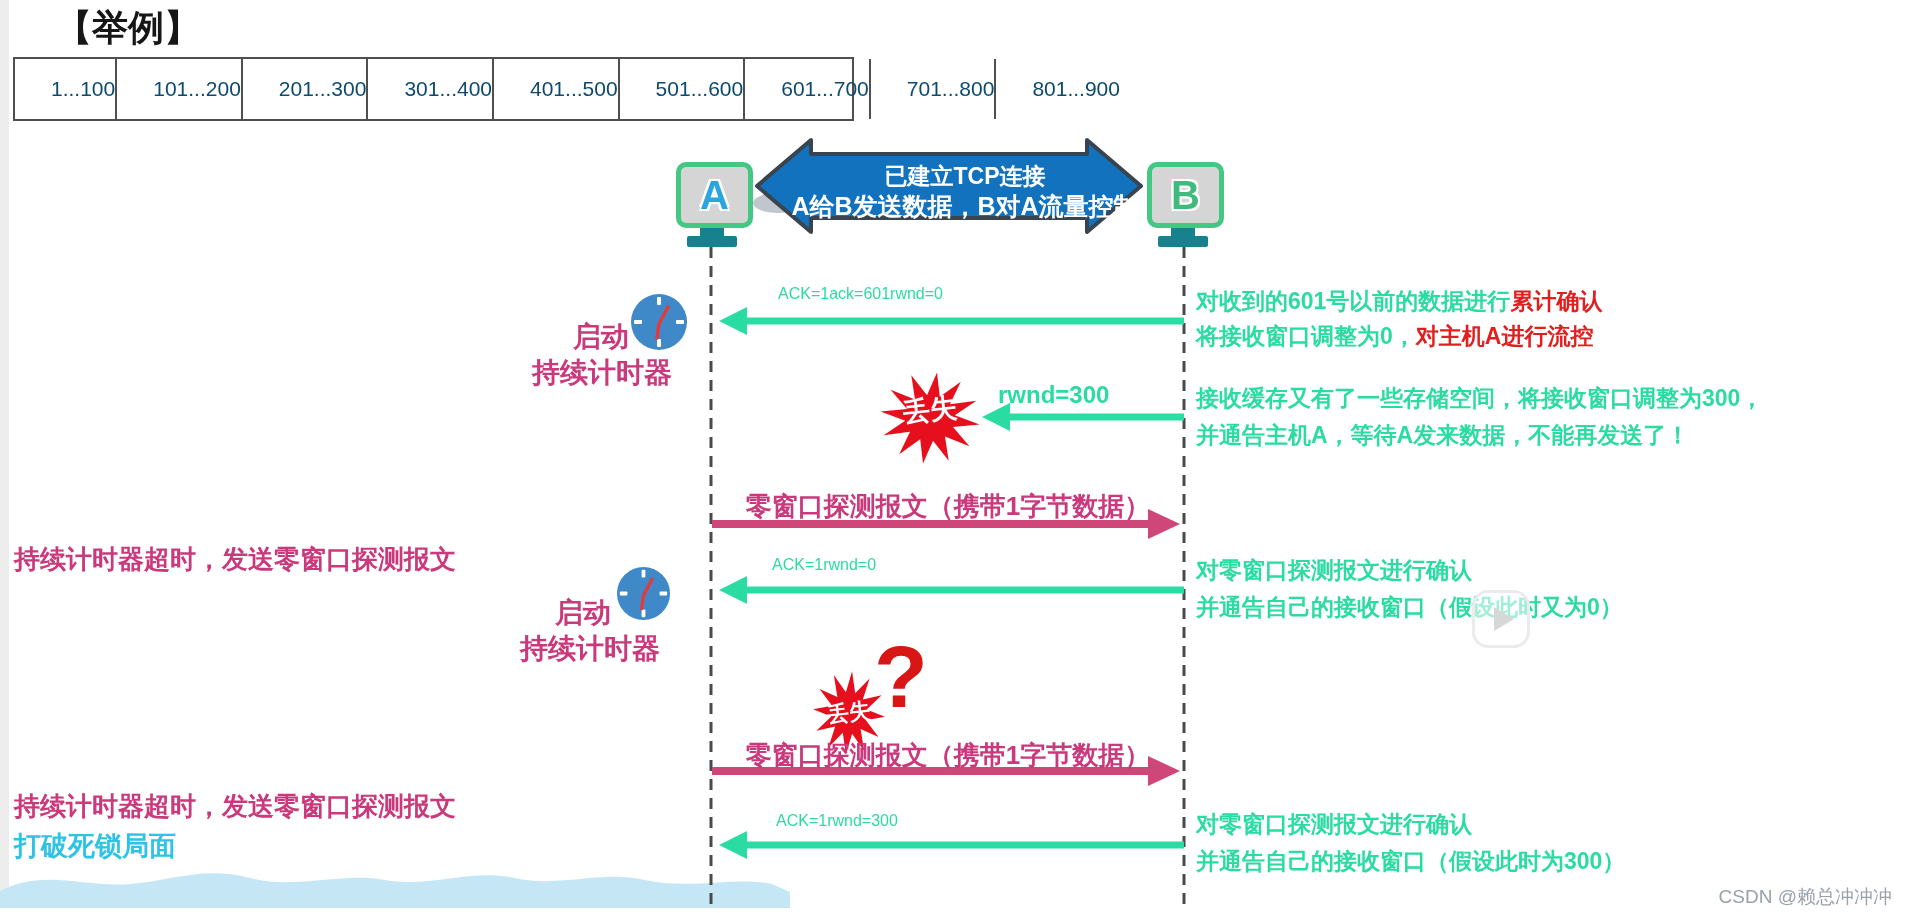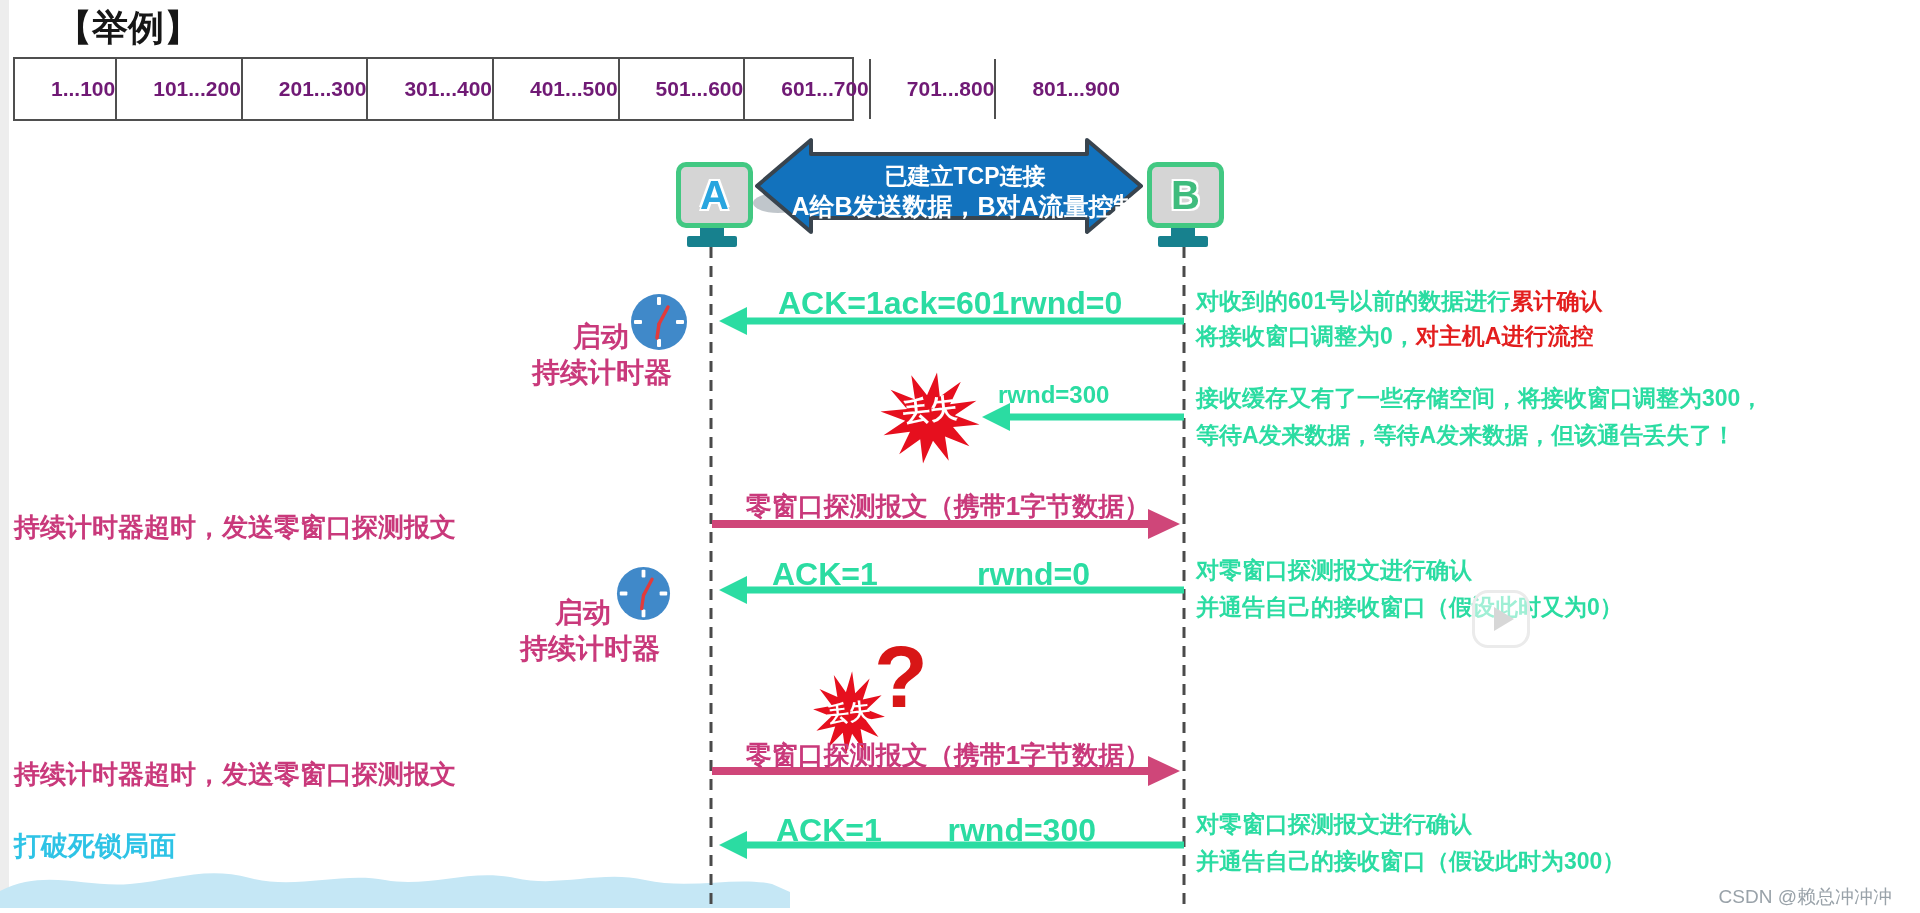--- a/index.html
+++ b/index.html
@@ -6,33 +6,33 @@
   #stage{
     position:relative;width:1920px;height:908px;overflow:hidden;background:#ffffff;
     font-family:"Liberation Sans","DejaVu Sans",sans-serif;
   }
   .left-strip{position:absolute;left:0;top:0;width:9px;height:913px;background:#ededed;}
   #diagram{position:absolute;left:0;top:0;}
 
   
   .t{position:absolute;white-space:nowrap;font-weight:700;line-height:1.25;}
   .green{color:var(--green);}
-  .magenta{color:var(--magenta);}
+  .magenta{color:var(--magenta);margin-top:32px;}
   .cyan{color:var(--cyan);}
   .red{color:var(--red);}
 
   
   .page-title{left:56px;top:5px;font-size:36px;color:#161616;}
   .seq-table{
     position:absolute;left:13px;top:57px;width:841px;height:64px;
     display:flex;border:2px solid #4f4f4f;box-sizing:border-box;background:#fff;
   }
   .seq-cell{
     flex:1;display:flex;align-items:center;justify-content:center;
-    border-left:2px solid #4f4f4f;font-size:21px;font-weight:700;color:#701a75;white-space:nowrap;padding-left:36px;
+    border-left:2px solid #4f4f4f;font-size:21px;font-weight:400;color:#0c4a6e;white-space:nowrap;padding-left:36px;
   }
   .seq-cell:first-child{border-left:none;}
 
   
   .monitor{
     position:absolute;width:77px;height:66px;box-sizing:border-box;
     background:#d5d5d5;border:5px solid var(--monitor-green);border-radius:10px;
     display:flex;align-items:center;justify-content:center;
   }
   .host-letter{font-size:40px;font-weight:700;line-height:1;
@@ -55,22 +55,22 @@
   .arrow-pink{stroke:var(--pink-arrow);stroke-width:8;fill:none;}
   .head-pink{fill:var(--pink-arrow);stroke:none;}
   .star{fill:var(--star-red);stroke:none;}
   .wave{fill:var(--wave-blue);stroke:none;}
   .tip-shadow{fill:#b5bcc2;opacity:.85;}
 
   
   .clock{position:absolute;}
 
   
-  .msg-row{position:absolute;display:flex;justify-content:space-between;font-weight:700;
-    font-size:32px;color:var(--green);white-space:nowrap;}
+  .msg-row{position:absolute;display:flex;font-weight:400;
+    font-size:16px;color:var(--green);white-space:nowrap;}
   .probe-label{position:absolute;text-align:center;font-weight:700;font-size:26px;color:var(--magenta);white-space:nowrap;}
   .lost-text{position:absolute;text-align:center;color:#ffffff;font-weight:700;transform:rotate(-6deg);}
   .question{position:absolute;color:#d81616;font-weight:700;font-size:88px;line-height:1;}
 
   
   .note-1{left:14px;top:300px;font-size:28px;}
   .note-2{left:14px;top:511px;font-size:26px;}
   .note-3{left:14px;top:758px;font-size:26px;}
   .note-4{left:14px;top:830px;font-size:27px;}
   .rn{left:1196px;font-size:23px;}
@@ -212,21 +212,21 @@
   <div class="t note-3 magenta">持续计时器超时，发送零窗口探测报文</div>
   <div class="t note-4 cyan">打破死锁局面</div>
 
   <div class="t rn" style="top:287px">
     <span class="green">对收到的601号以前的数据进行</span><span class="red">累计确认</span>
   </div>
   <div class="t rn" style="top:322px">
     <span class="green">将接收窗口调整为0，</span><span class="red">对主机A进行流控</span>
   </div>
   <div class="t rn green" style="top:384px">接收缓存又有了一些存储空间，将接收窗口调整为300，</div>
-  <div class="t rn green" style="top:421px">等待A发来数据，等待A发来数据，但该通告丢失了！</div>
+  <div class="t rn green" style="top:421px">并通告主机A，等待A发来数据，不能再发送了！</div>
   <div class="t rn green" style="top:556px">对零窗口探测报文进行确认</div>
   <div class="t rn green" style="top:593px">并通告自己的接收窗口（假设此时又为0）</div>
   <div class="t rn green" style="top:810px">对零窗口探测报文进行确认</div>
   <div class="t rn green" style="top:847px">并通告自己的接收窗口（假设此时为300）</div>
 
   <div class="play-btn">
     <span class="play-tri"></span>
   </div>
 
   <div class="watermark">CSDN @赖总冲冲冲</div>

